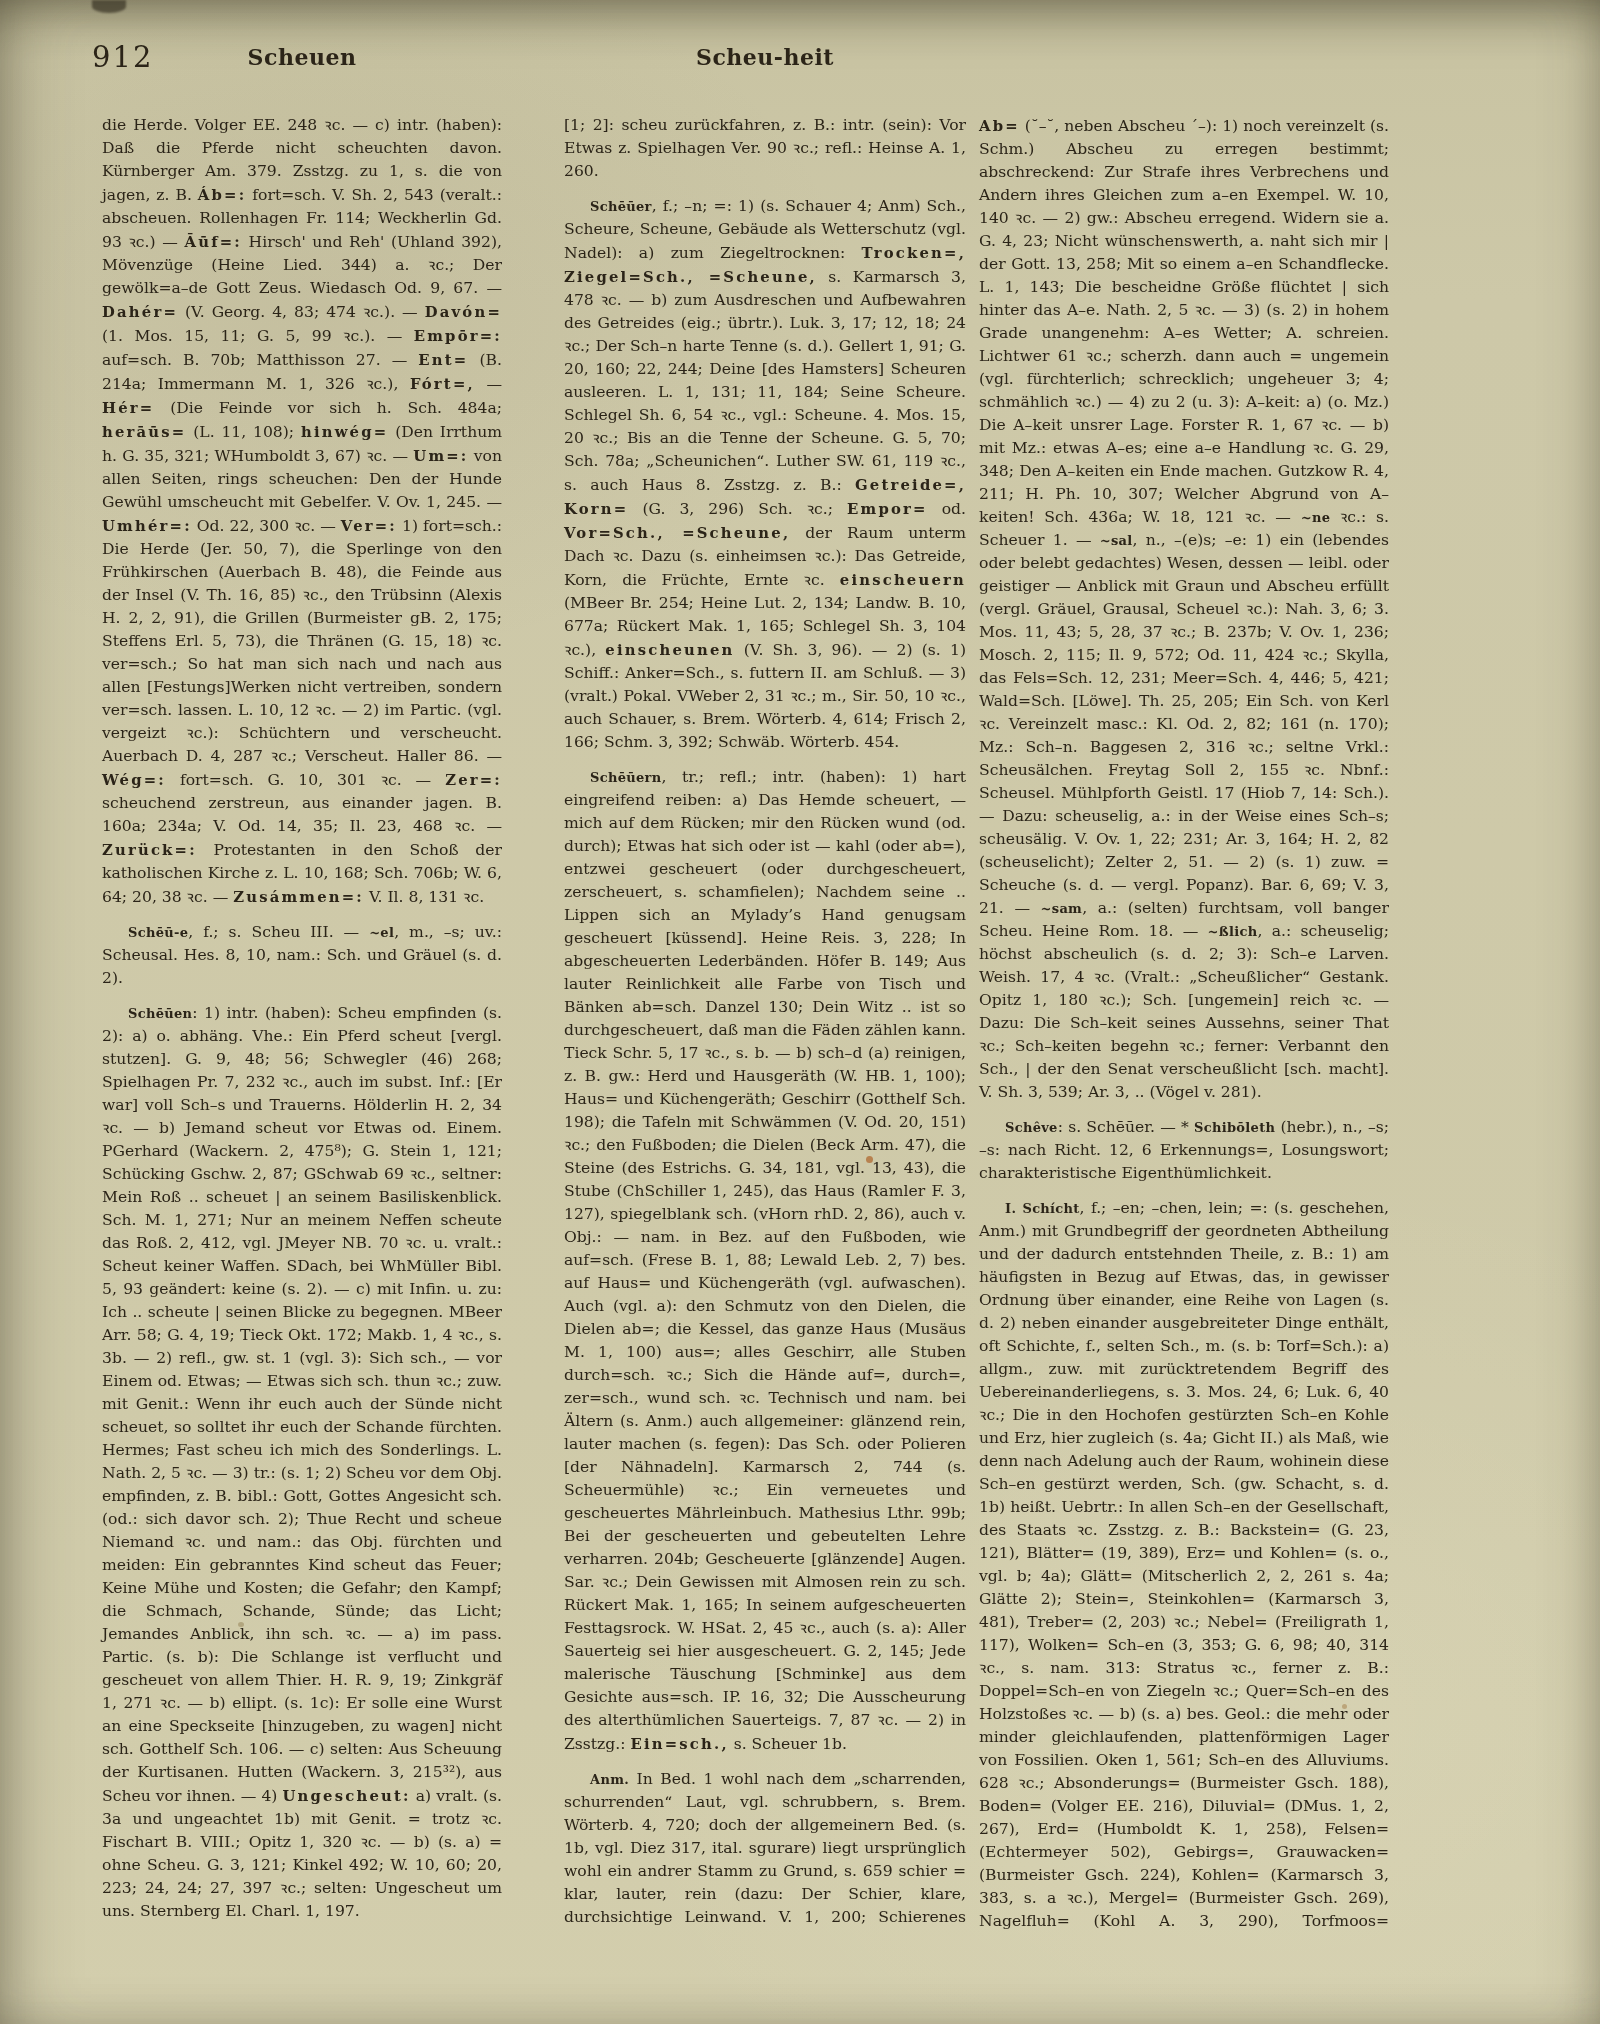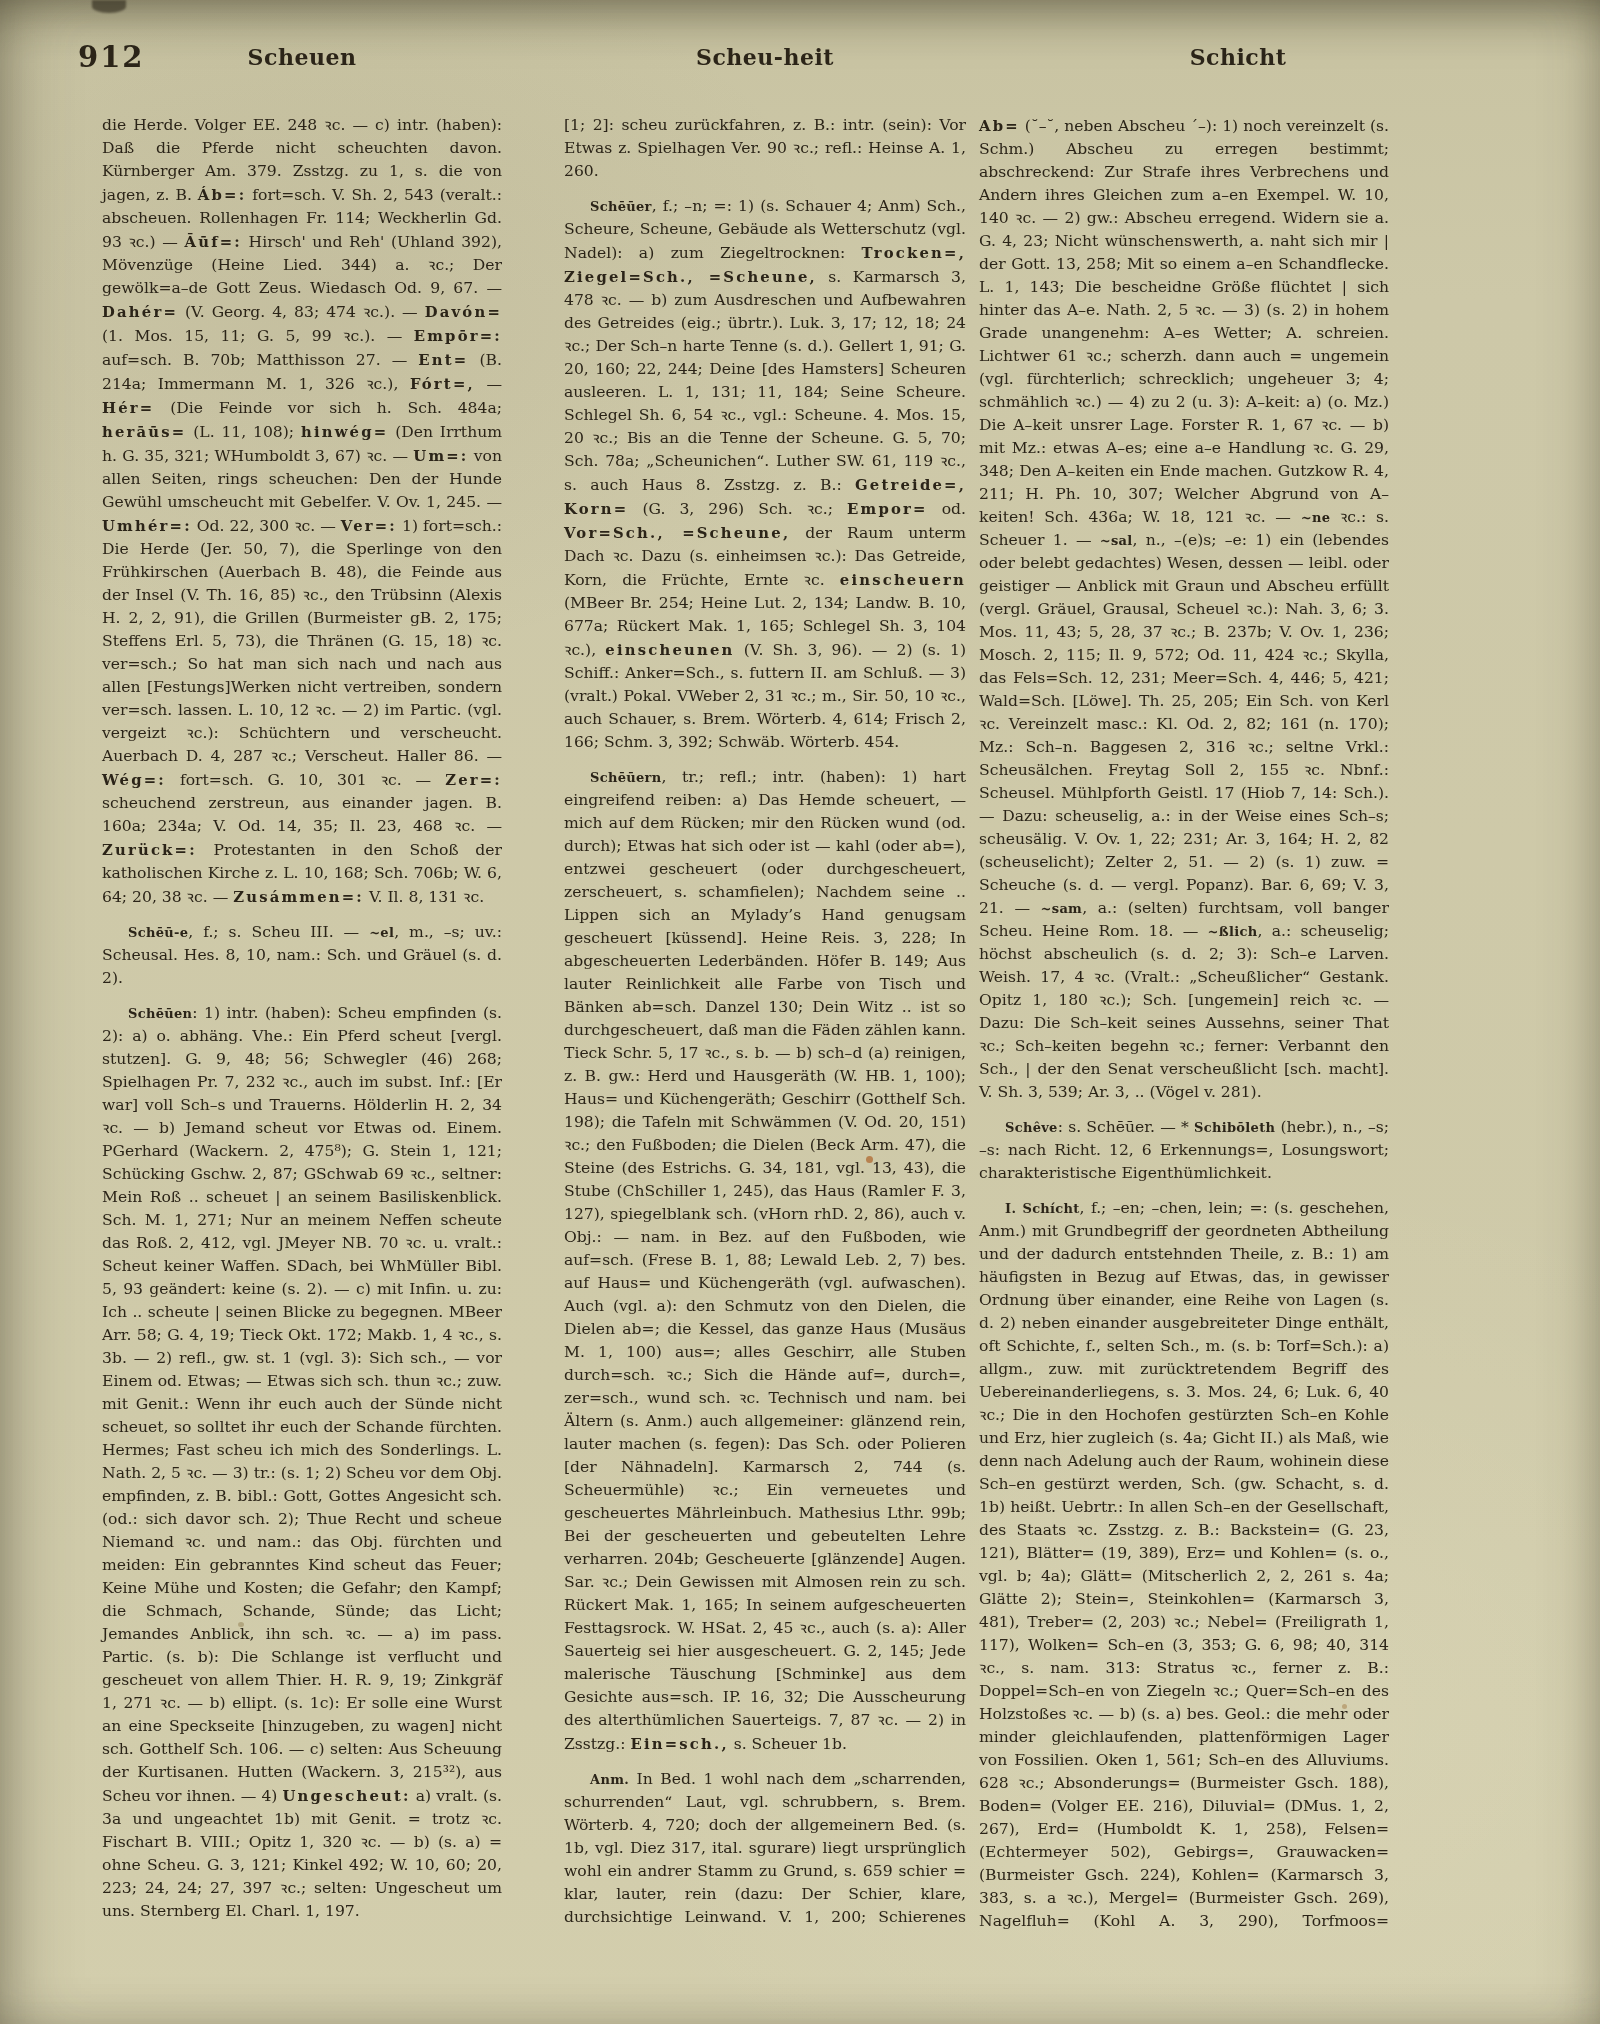--- a/index.html
+++ b/index.html
@@ -25,22 +25,22 @@
     position:absolute; left:92px; top:0px; width:34px; height:13px;
     background:rgba(42,36,24,0.6); border-radius:0 0 60% 60%;
     filter:blur(1px);
   }
   .foxing { position:absolute; border-radius:50%; }
   .fox1 { left:866px; top:1156px; width:7px; height:7px; background:rgba(170,90,30,0.65); }
   .fox2 { left:1342px; top:1704px; width:5px; height:5px; background:rgba(150,100,40,0.4); }
   .fox3 { left:238px; top:1622px; width:6px; height:5px; background:rgba(120,95,45,0.35); }
 
   .page-number {
-    position:absolute; left:78px; top:40px;
-    font-size:29px; font-weight:bold; letter-spacing:2px;
+    position:absolute; left:92px; top:40px;
+    font-size:29px; font-weight:normal; letter-spacing:2px;
   }
   .running-head {
     position:absolute; top:44px; height:30px;
     font-size:22px; font-weight:bold; text-align:center; letter-spacing:0.5px;
   }
   #rh1 { left:90px;  width:424px; }
   #rh2 { left:552px; width:426px; }
   #rh3 { left:1021px;width:434px; }
 
   .col {
@@ -63,21 +63,20 @@
 
 <div class="page">
   <div class="smudge-top-left"></div>
   <div class="foxing fox1"></div>
   <div class="foxing fox2"></div>
   <div class="foxing fox3"></div>
 
   <div class="page-number">912</div>
   <div class="running-head" id="rh1">Scheuen</div>
   <div class="running-head" id="rh2">Scheu-heit</div>
-  <div class="running-head" id="rh3">Schicht</div>
 
   <div class="col" id="col0">
       <p class=""><span class="s-n">die Herde. Volger EE. 248 ꝛc. — c) intr. (haben): Daß die Pferde nicht scheuchten davon. Kürnberger Am. 379. Zsstzg. zu 1, s. die von jagen, z. B. </span><span class="s-sp">Áb=:</span><span class="s-n"> fort=sch. V. Sh. 2, 543 (veralt.: abscheuen. Rollenhagen Fr. 114; Weckherlin Gd. 93 ꝛc.) — </span><span class="s-sp">Āūf=:</span><span class="s-n"> Hirsch' und Reh' (Uhland 392), Mövenzüge (Heine Lied. 344) a. ꝛc.; Der gewölk=a–de Gott Zeus. Wiedasch Od. 9, 67. — </span><span class="s-sp">Dahér=</span><span class="s-n"> (V. Georg. 4, 83; 474 ꝛc.). — </span><span class="s-sp">Davón=</span><span class="s-n"> (1. Mos. 15, 11; G. 5, 99 ꝛc.). — </span><span class="s-sp">Empōr=:</span><span class="s-n"> auf=sch. B. 70b; Matthisson 27. — </span><span class="s-sp">Ent=</span><span class="s-n"> (B. 214a; Immermann M. 1, 326 ꝛc.), </span><span class="s-sp">Fórt=,</span><span class="s-n"> — </span><span class="s-sp">Hér=</span><span class="s-n"> (Die Feinde vor sich h. Sch. 484a; </span><span class="s-sp">herāūs=</span><span class="s-n"> (L. 11, 108); </span><span class="s-sp">hinwég=</span><span class="s-n"> (Den Irrthum h. G. 35, 321; WHumboldt 3, 67) ꝛc. — </span><span class="s-sp">Um=:</span><span class="s-n"> von allen Seiten, rings scheuchen: Den der Hunde Gewühl umscheucht mit Gebelfer. V. Ov. 1, 245. — </span><span class="s-sp">Umhér=:</span><span class="s-n"> Od. 22, 300 ꝛc. — </span><span class="s-sp">Ver=:</span><span class="s-n"> 1) fort=sch.: Die Herde (Jer. 50, 7), die Sperlinge von den Frühkirschen (Auerbach B. 48), die Feinde aus der Insel (V. Th. 16, 85) ꝛc., den Trübsinn (Alexis H. 2, 2, 91), die Grillen (Burmeister gB. 2, 175; Steffens Erl. 5, 73), die Thränen (G. 15, 18) ꝛc. ver=sch.; So hat man sich nach und nach aus allen [Festungs]Werken nicht vertreiben, sondern ver=sch. lassen. L. 10, 12 ꝛc. — 2) im Partic. (vgl. vergeizt ꝛc.): Schüchtern und verscheucht. Auerbach D. 4, 287 ꝛc.; Verscheut. Haller 86. — </span><span class="s-sp">Wég=:</span><span class="s-n"> fort=sch. G. 10, 301 ꝛc. — </span><span class="s-sp">Zer=:</span><span class="s-n"> scheuchend zerstreun, aus einander jagen. B. 160a; 234a; V. Od. 14, 35; Il. 23, 468 ꝛc. — </span><span class="s-sp">Zurück=:</span><span class="s-n"> Protestanten in den Schoß der katholischen Kirche z. L. 10, 168; Sch. 706b; W. 6, 64; 20, 38 ꝛc. — </span><span class="s-sp">Zusámmen=:</span><span class="s-n"> V. Il. 8, 131 ꝛc.</span></p>
       <p class="indent"><span class="s-hw">Schēū-e</span><span class="s-n">, f.; s. Scheu III. — </span><span class="s-hw">~el</span><span class="s-n">, m., –s; uv.: Scheusal. Hes. 8, 10, nam.: Sch. und Gräuel (s. d. 2).</span></p>
       <p class="indent"><span class="s-hw">Schēūen</span><span class="s-n">: 1) intr. (haben): Scheu empfinden (s. 2): a) o. abhäng. Vhe.: Ein Pferd scheut [vergl. stutzen]. G. 9, 48; 56; Schwegler (46) 268; Spielhagen Pr. 7, 232 ꝛc., auch im subst. Inf.: [Er war] voll Sch–s und Trauerns. Hölderlin H. 2, 34 ꝛc. — b) Jemand scheut vor Etwas od. Einem. PGerhard (Wackern. 2, 475⁸); G. Stein 1, 121; Schücking Gschw. 2, 87; GSchwab 69 ꝛc., seltner: Mein Roß .. scheuet | an seinem Basiliskenblick. Sch. M. 1, 271; Nur an meinem Neffen scheute das Roß. 2, 412, vgl. JMeyer NB. 70 ꝛc. u. vralt.: Scheut keiner Waffen. SDach, bei WhMüller Bibl. 5, 93 geändert: keine (s. 2). — c) mit Infin. u. zu: Ich .. scheute | seinen Blicke zu begegnen. MBeer Arr. 58; G. 4, 19; Tieck Okt. 172; Makb. 1, 4 ꝛc., s. 3b. — 2) refl., gw. st. 1 (vgl. 3): Sich sch., — vor Einem od. Etwas; — Etwas sich sch. thun ꝛc.; zuw. mit Genit.: Wenn ihr euch auch der Sünde nicht scheuet, so solltet ihr euch der Schande fürchten. Hermes; Fast scheu ich mich des Sonderlings. L. Nath. 2, 5 ꝛc. — 3) tr.: (s. 1; 2) Scheu vor dem Obj. empfinden, z. B. bibl.: Gott, Gottes Angesicht sch. (od.: sich davor sch. 2); Thue Recht und scheue Niemand ꝛc. und nam.: das Obj. fürchten und meiden: Ein gebranntes Kind scheut das Feuer; Keine Mühe und Kosten; die Gefahr; den Kampf; die Schmach, Schande, Sünde; das Licht; Jemandes Anblick, ihn sch. ꝛc. — a) im pass. Partic. (s. b): Die Schlange ist verflucht und gescheuet von allem Thier. H. R. 9, 19; Zinkgräf 1, 271 ꝛc. — b) ellipt. (s. 1c): Er solle eine Wurst an eine Speckseite [hinzugeben, zu wagen] nicht sch. Gotthelf Sch. 106. — c) selten: Aus Scheuung der Kurtisanen. Hutten (Wackern. 3, 215³²), aus Scheu vor ihnen. — 4) </span><span class="s-sp">Ungescheut:</span><span class="s-n"> a) vralt. (s. 3a und ungeachtet 1b) mit Genit. = trotz ꝛc. Fischart B. VIII.; Opitz 1, 320 ꝛc. — b) (s. a) = ohne Scheu. G. 3, 121; Kinkel 492; W. 10, 60; 20, 223; 24, 24; 27, 397 ꝛc.; selten: Ungescheut um uns. Sternberg El. Charl. 1, 197.</span></p>
       <p class="indent"><span class="s-hw">Zsstzg.:</span><span class="s-n"> </span><span class="s-sp">Áb=:</span><span class="s-n"> 1) intr. (vralt.): Abscheu empfinden vor Etwas ꝛc.: Daß er heftig davon „abscheuhet“. Ryff Th. 75, und nam. im subst. Infin. = Abscheu, z. B.: Sp. 239b; Stumpf VI.; 754b ꝛc., noch: Zeichen deines A–s. Geßner 1, 175, vgl.: Statt der Liebe hatte ich ein „Abschüchen“. Gotthelf G. 280. — 2) tr.: s. ab=scheuchen. — b) (s. 1a) Nicht vor Augen, die dich lieben, | noch vor Augen, die dich a. H. 8, 204 ꝛc., gew. Doppelzsstzg.: Einen (Börne 2, 272 ꝛc.) od. Etwas (Auerbach Tag. 157; G. 33, 117; W. 6, 56) </span></p>
     </div>
   <div class="col" id="col1">
       <p class=""><span class="s-n">[1; 2]: scheu zurückfahren, z. B.: intr. (sein): Vor Etwas z. Spielhagen Ver. 90 ꝛc.; refl.: Heinse A. 1, 260.</span></p>
       <p class="indent"><span class="s-hw">Schēūer</span><span class="s-n">, f.; –n; =: 1) (s. Schauer 4; Anm) Sch., Scheure, Scheune, Gebäude als Wetterschutz (vgl. Nadel): a) zum Ziegeltrocknen: </span><span class="s-sp">Trocken=, Ziegel=Sch., =Scheune,</span><span class="s-n"> s. Karmarsch 3, 478 ꝛc. — b) zum Ausdreschen und Aufbewahren des Getreides (eig.; übrtr.). Luk. 3, 17; 12, 18; 24 ꝛc.; Der Sch–n harte Tenne (s. d.). Gellert 1, 91; G. 20, 160; 22, 244; Deine [des Hamsters] Scheuren ausleeren. L. 1, 131; 11, 184; Seine Scheure. Schlegel Sh. 6, 54 ꝛc., vgl.: Scheune. 4. Mos. 15, 20 ꝛc.; Bis an die Tenne der Scheune. G. 5, 70; Sch. 78a; „Scheunichen“. Luther SW. 61, 119 ꝛc., s. auch Haus 8. Zsstzg. z. B.: </span><span class="s-sp">Getreide=, Korn=</span><span class="s-n"> (G. 3, 296) Sch. ꝛc.; </span><span class="s-sp">Empor=</span><span class="s-n"> od. </span><span class="s-sp">Vor=Sch., =Scheune,</span><span class="s-n"> der Raum unterm Dach ꝛc. Dazu (s. einheimsen ꝛc.): Das Getreide, Korn, die Früchte, Ernte ꝛc. </span><span class="s-sp">einscheuern</span><span class="s-n"> (MBeer Br. 254; Heine Lut. 2, 134; Landw. B. 10, 677a; Rückert Mak. 1, 165; Schlegel Sh. 3, 104 ꝛc.), </span><span class="s-sp">einscheunen</span><span class="s-n"> (V. Sh. 3, 96). — 2) (s. 1) Schiff.: Anker=Sch., s. futtern II. am Schluß. — 3) (vralt.) Pokal. VWeber 2, 31 ꝛc.; m., Sir. 50, 10 ꝛc., auch Schauer, s. Brem. Wörterb. 4, 614; Frisch 2, 166; Schm. 3, 392; Schwäb. Wörterb. 454.</span></p>

